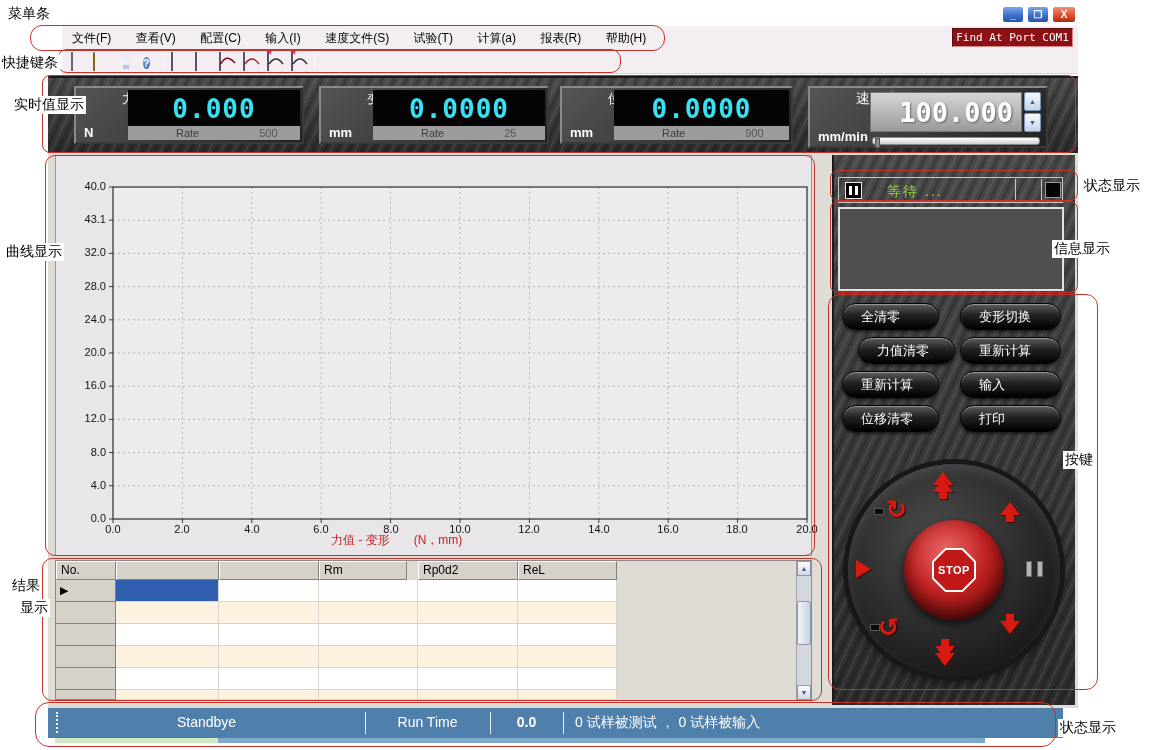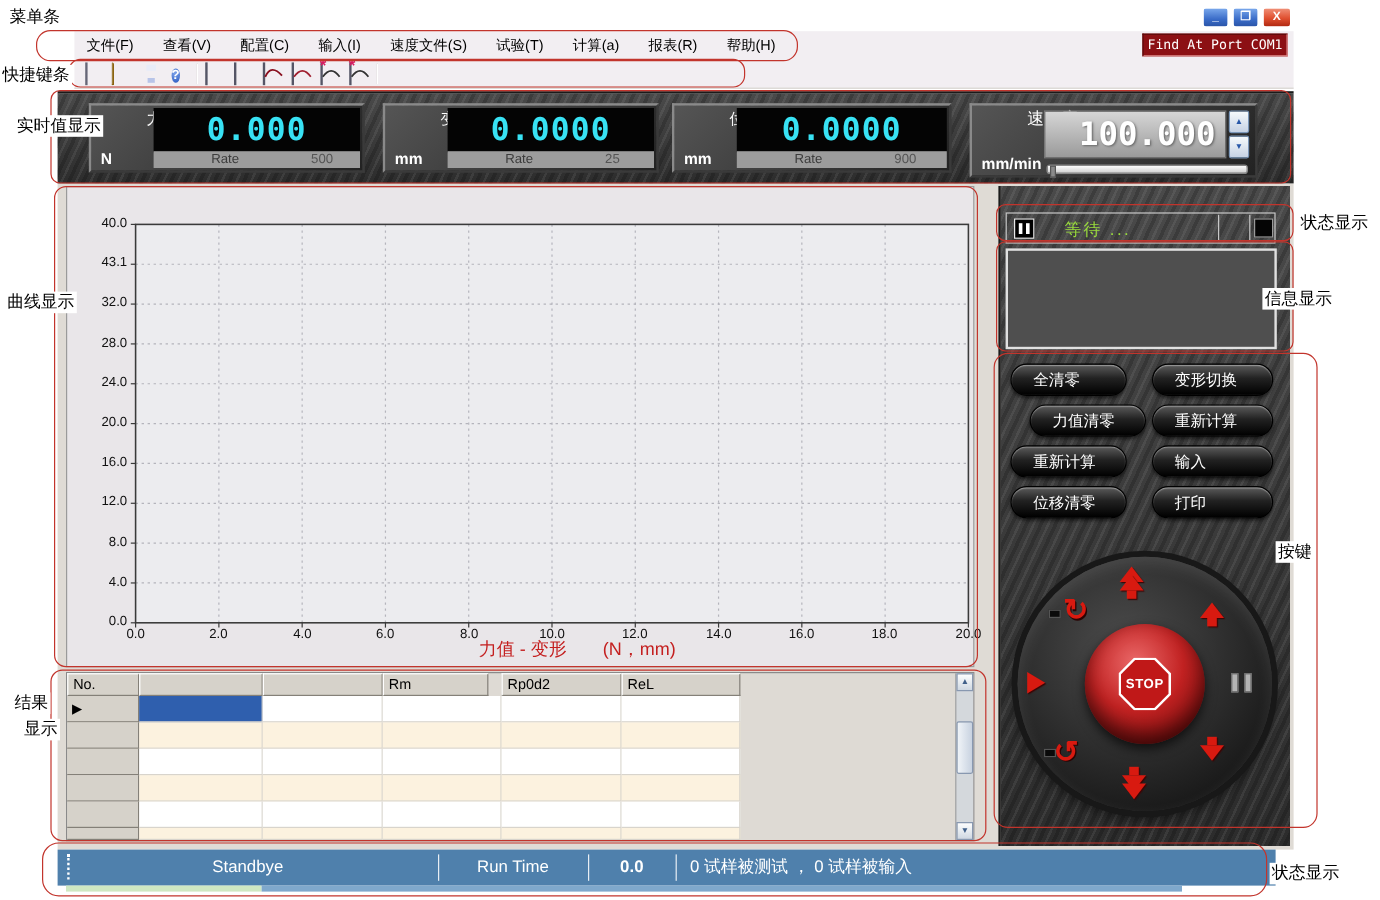--- a/index.html
+++ b/index.html
@@ -50,21 +50,21 @@
   .spbtn{position:absolute;left:214px;width:17px;height:19px;background:linear-gradient(#f6fafc,#c6d2e4);
     border:1px solid #7a96b8;color:#2858a8;font-size:7px;text-align:center;line-height:17px;border-radius:2px;}
   .slider{position:absolute;left:62px;top:49px;width:168px;height:8px;background:linear-gradient(#fff,#cfcfcf);
     border:1px solid #888;border-radius:3px;}
   .sliderthumb{position:absolute;left:2px;top:0px;width:5px;height:10px;background:#8a8a8a;border:1px solid #555;}
 
   
   .chartpanel{left:55px;top:155px;width:757px;height:401px;background:#e9e6e9;border:1px solid #9a9a9a;}
   .ytick{position:absolute;width:32px;text-align:right;font-size:11px;color:#111;}
   .xtick{position:absolute;width:32px;text-align:center;font-size:11px;color:#111;}
-  .caption{position:absolute;left:275px;top:376px;width:300px;text-align:center;color:#c42020;font-size:15px;}
+  .caption{position:absolute;left:275px;top:376px;width:300px;text-align:left;color:#c42020;font-size:12px;}
 
   
   .rtable{left:55px;top:560px;width:757px;height:141px;background:#dedad4;border:1px solid #8a8a8a;}
   .thead{position:absolute;left:0;top:0;height:19px;background:#d6d2ca;border:1px solid #fff;
     border-right-color:#848078;border-bottom-color:#848078;font-size:12px;color:#000;padding:1px 0 0 4px;}
   .tcell{position:absolute;height:22px;border-right:1px solid #d8d4cc;border-bottom:1px solid #d8d4cc;background:#fff;}
   .tcream{background:#fcf2df;}
   .tind{background:#d6d2ca;border-right:1px solid #848078;border-bottom:1px solid #848078;
     color:#000;font-size:11px;padding:4px 0 0 4px;}
   .tsel{background:#2f5fae;}

